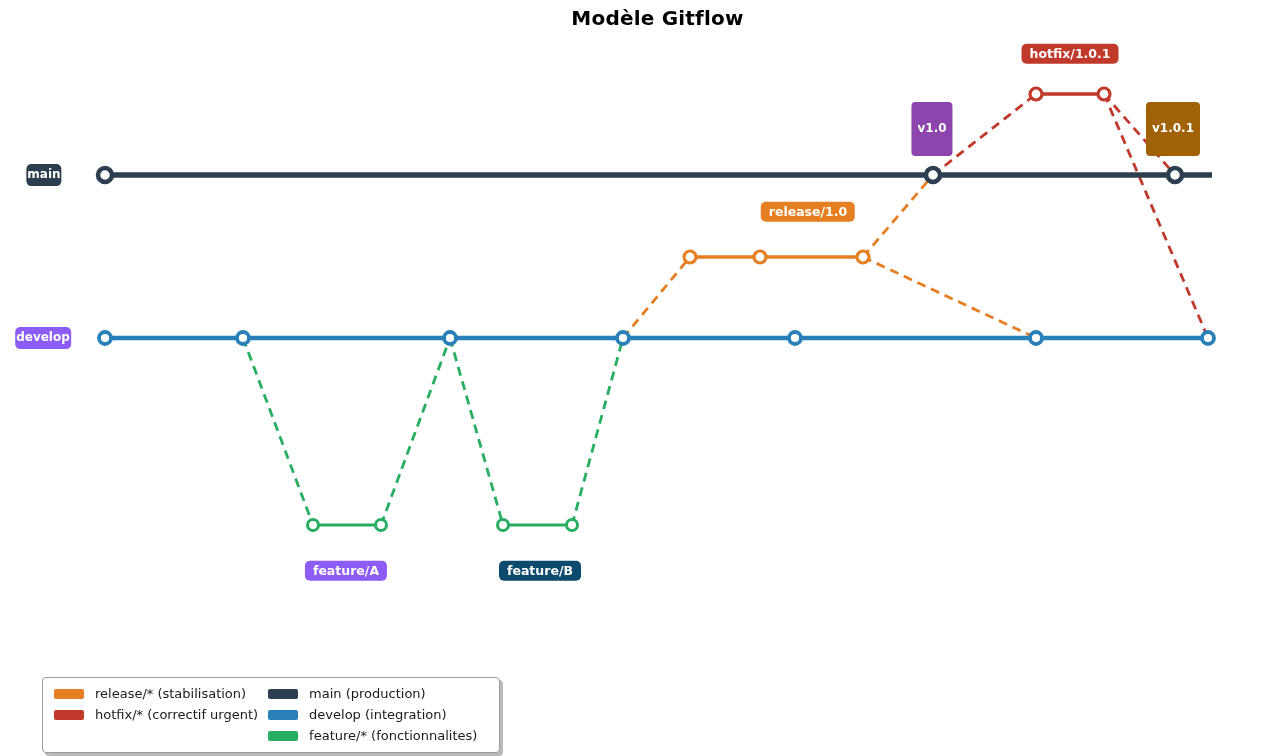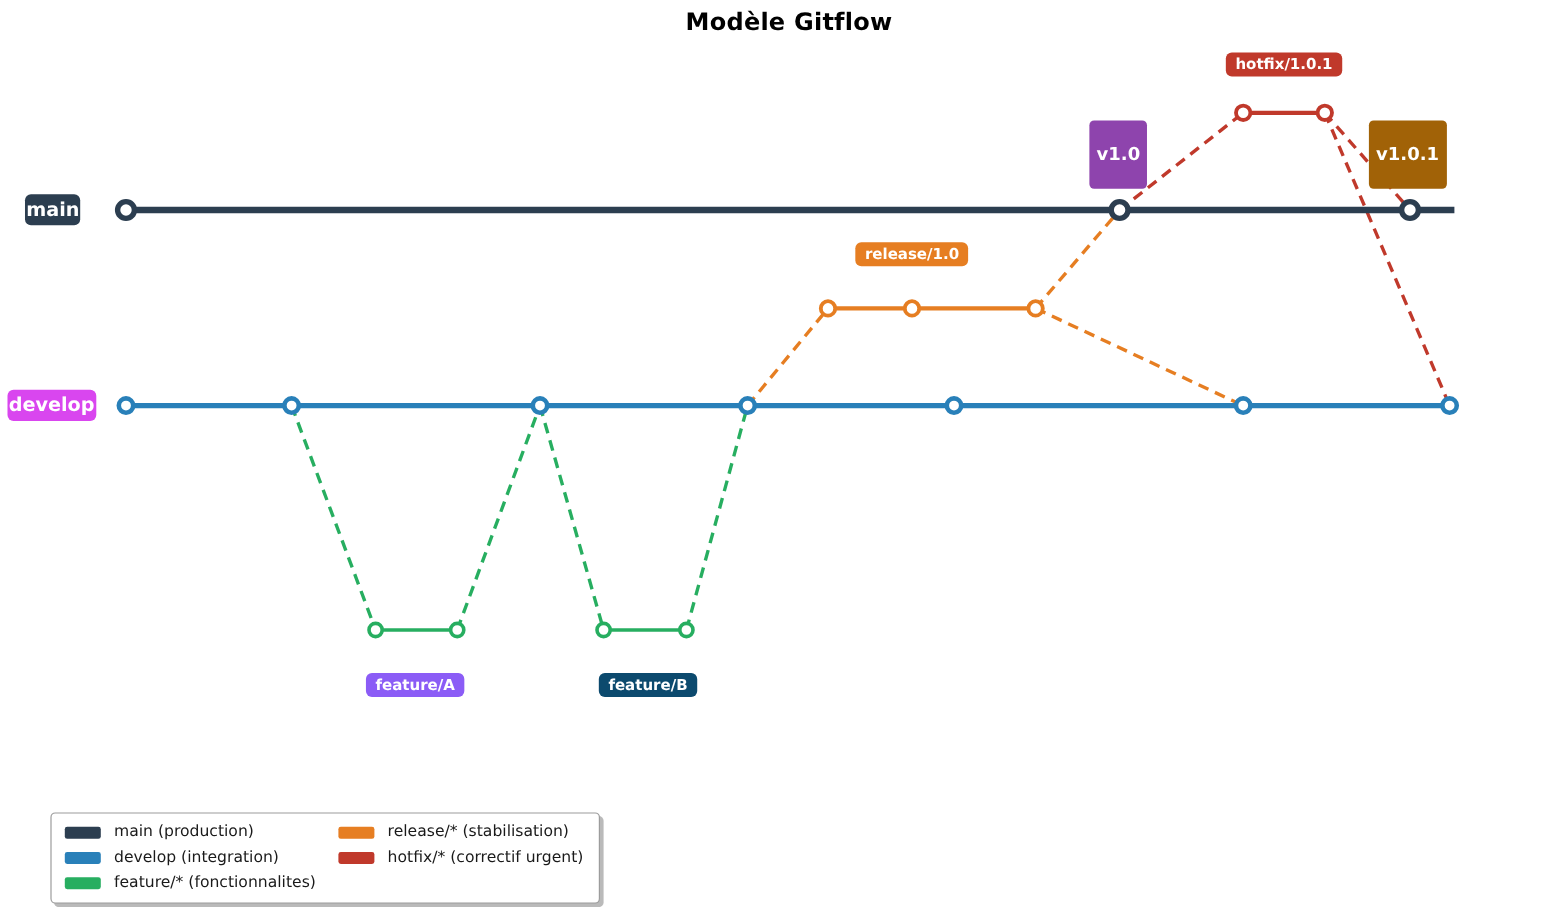--- a/index.html
+++ b/index.html
@@ -15,23 +15,23 @@
     position:absolute;left:0;top:6px;width:1315px;
     text-align:center;font-size:20px;font-weight:700;color:#000;
     letter-spacing:.2px;
   }
 
   .badge{
     position:absolute;transform:translate(-50%,-50%);
     color:#fff;font-weight:700;white-space:nowrap;
     border-radius:5px;line-height:1.15;
   }
-  .badge-lg{font-size:16px;padding:4px 1px;}
+  .badge-lg{font-size:12px;padding:4px 1px;}
   .badge-md{font-size:12.5px;padding:3px 8px;}
-  .badge-sm{font-size:15px;padding:20px 6px;border-radius:4px;}
+  .badge-sm{font-size:12px;padding:20px 6px;border-radius:4px;}
 
   .pos-main-badge{left:44px;top:175px;}
   .pos-develop-badge{left:43px;top:338px;}
   .pos-feature-a-badge{left:346px;top:571px;}
   .pos-feature-b-badge{left:540px;top:571px;}
   .pos-release-badge{left:760px;top:212px;}
   .pos-hotfix-badge{left:1070px;top:54px;text-align:center;}
   .pos-tag-v10-badge{left:932px;top:129px;}
   .pos-tag-v101-badge{left:1173px;top:129px;}
 
@@ -87,54 +87,54 @@
       <circle cx="572" cy="525" r="5.5" fill="#ffffff" stroke="#27ae60" stroke-width="3"></circle>
       <circle cx="690" cy="257" r="6" fill="#ffffff" stroke="#e67e22" stroke-width="3.2"></circle>
       <circle cx="760" cy="257" r="6" fill="#ffffff" stroke="#e67e22" stroke-width="3.2"></circle>
       <circle cx="863" cy="257" r="6" fill="#ffffff" stroke="#e67e22" stroke-width="3.2"></circle>
       <circle cx="1036" cy="94" r="6" fill="#ffffff" stroke="#c0392b" stroke-width="3.2"></circle>
       <circle cx="1104" cy="94" r="6" fill="#ffffff" stroke="#c0392b" stroke-width="3.2"></circle>
     </svg>
 
   <div class="badge badge-lg pos-main-badge" style="background-color: rgb(44, 62, 80);">main</div>
 
-  <div class="badge badge-lg pos-develop-badge" style="background-color: #d946ef;">develop</div>
+  <div class="badge badge-lg pos-develop-badge" style="background-color: #8b5cf6;">develop</div>
 
   <div class="badge badge-md pos-feature-a-badge" style="background-color: #8b5cf6;">feature/A</div>
 
   <div class="badge badge-md pos-feature-b-badge" style="background-color: #0c4a6e;">feature/B</div>
 
-  <div class="badge badge-md pos-release-badge" style="background-color: rgb(230, 126, 34);">release/1.0</div>
+  <div class="badge badge-md pos-release-badge" style="background-color: rgb(230, 126, 34); margin-left: 48px;">release/1.0</div>
 
   <div class="badge badge-md pos-hotfix-badge" style="background-color: rgb(192, 57, 43);">hotfix/1.0.1</div>
 
   <div class="badge badge-sm pos-tag-v10-badge" style="background-color: rgb(142, 68, 173);">v1.0</div>
 
   <div class="badge badge-sm pos-tag-v101-badge" style="background-color: #a16207;">v1.0.1</div>
 
   <div class="legend">
+    <div class="legend-col">
+      <div class="legend-item">
+        <span class="legend-swatch" style="background-color: rgb(230, 126, 34);"></span>
+        <span>release/* (stabilisation)</span>
+      </div>
+      <div class="legend-item">
+        <span class="legend-swatch" style="background-color: rgb(192, 57, 43);"></span>
+        <span>hotfix/* (correctif urgent)</span>
+      </div>
+    </div>
     <div class="legend-col legend-col-1">
       <div class="legend-item">
         <span class="legend-swatch" style="background-color: rgb(44, 62, 80);"></span>
         <span>main (production)</span>
       </div>
       <div class="legend-item">
         <span class="legend-swatch" style="background-color: rgb(41, 128, 185);"></span>
         <span>develop (integration)</span>
       </div>
       <div class="legend-item">
         <span class="legend-swatch" style="background-color: rgb(39, 174, 96);"></span>
         <span>feature/* (fonctionnalites)</span>
       </div>
     </div>
-    <div class="legend-col">
-      <div class="legend-item">
-        <span class="legend-swatch" style="background-color: rgb(230, 126, 34);"></span>
-        <span>release/* (stabilisation)</span>
-      </div>
-      <div class="legend-item">
-        <span class="legend-swatch" style="background-color: rgb(192, 57, 43);"></span>
-        <span>hotfix/* (correctif urgent)</span>
-      </div>
-    </div>
   </div>
 
 </div>
 
 </body></html>

